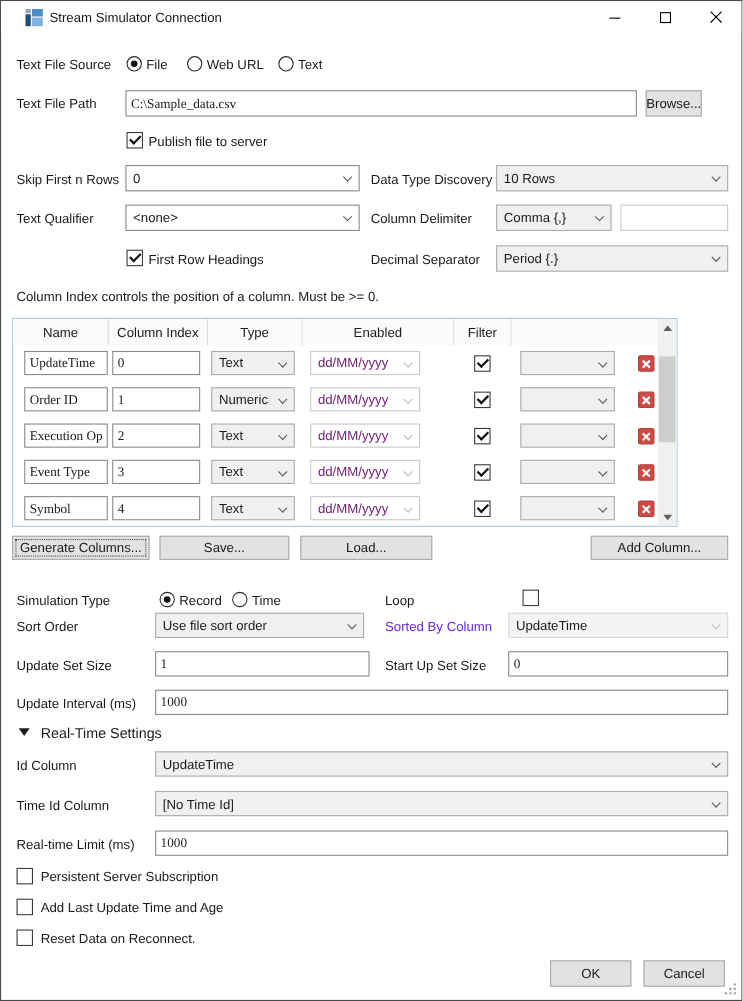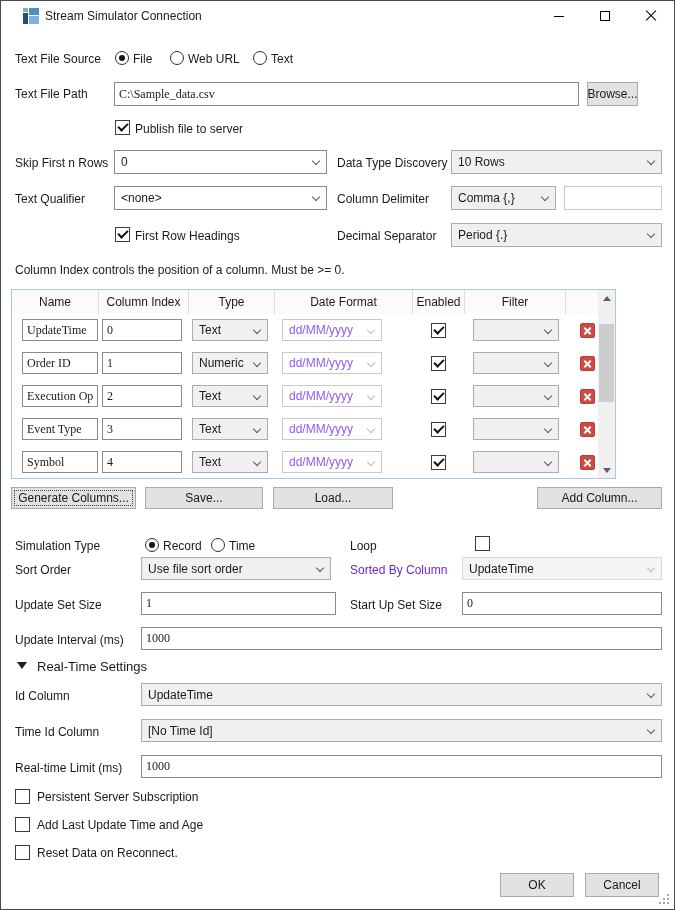--- a/index.html
+++ b/index.html
@@ -47,21 +47,21 @@
   .thead{display:grid;grid-template-columns:87px 90px 86px 138px 52px 101px 1fr;height:24px;background:#fbfbfb;}
   .hcell{display:flex;align-items:center;justify-content:center;border-right:1px solid #dcdcdc;overflow:hidden;}
   .hcell.last{border-right:none;}
   .trow{display:grid;grid-template-columns:87px 90px 86px 138px 52px 101px 1fr;height:33px;align-items:center;}
   .tcell{position:relative;height:33px;}
   .tcell .tb{top:5px;height:22px;}
   .tcell .combo{top:5px;height:22px;}
   .tb.row-name{left:10px;width:76px;}
   .tb.row-idx{left:3px;width:80px;}
   .combo.row-type{left:3px;width:76px;}
-  .combo.datefmt{left:7px;width:100px;background:#fff;border-color:#c9c9c9;color:#8b5cf6;}
+  .combo.datefmt{left:7px;width:100px;background:#fff;border-color:#c9c9c9;color:#701a75;}
   .tcell .checkbox{left:18px;top:9px;}
   .combo.row-filter{left:8px;width:86px;}
   .delete-btn{position:absolute;right:3px;top:9px;width:15px;height:15px;background:#cd4a45;border:1px solid #b73f3a;
       box-sizing:border-box;border-radius:2px;}
   .xmark{position:absolute;left:2px;top:2px;width:9px;height:9px;display:block;}
   .xmark::before,.xmark::after{content:"";position:absolute;left:0;top:4px;width:9px;height:2px;background:#fff;}
   .xmark::before{transform:rotate(45deg);}
   .xmark::after{transform:rotate(-45deg);}
 
   
@@ -156,21 +156,20 @@
   </div>
 
   <span class="lbl" style="left:14px;top:262px">Column Index controls the position of a column. Must be &gt;= 0.</span>
 
   <div class="tbl">
     <div class="tbl-inner">
       <div class="thead">
         <div class="hcell">Name</div>
         <div class="hcell">Column Index</div>
         <div class="hcell">Type</div>
-        <div class="hcell">Date Format</div>
         <div class="hcell">Enabled</div>
         <div class="hcell">Filter</div>
         <div class="hcell last"></div>
       </div>
       <div id="table-rows">
   <div class="trow">
     <div class="tcell">
       <input class="tb row-name" value="UpdateTime" style="">
     </div>
     <div class="tcell">

